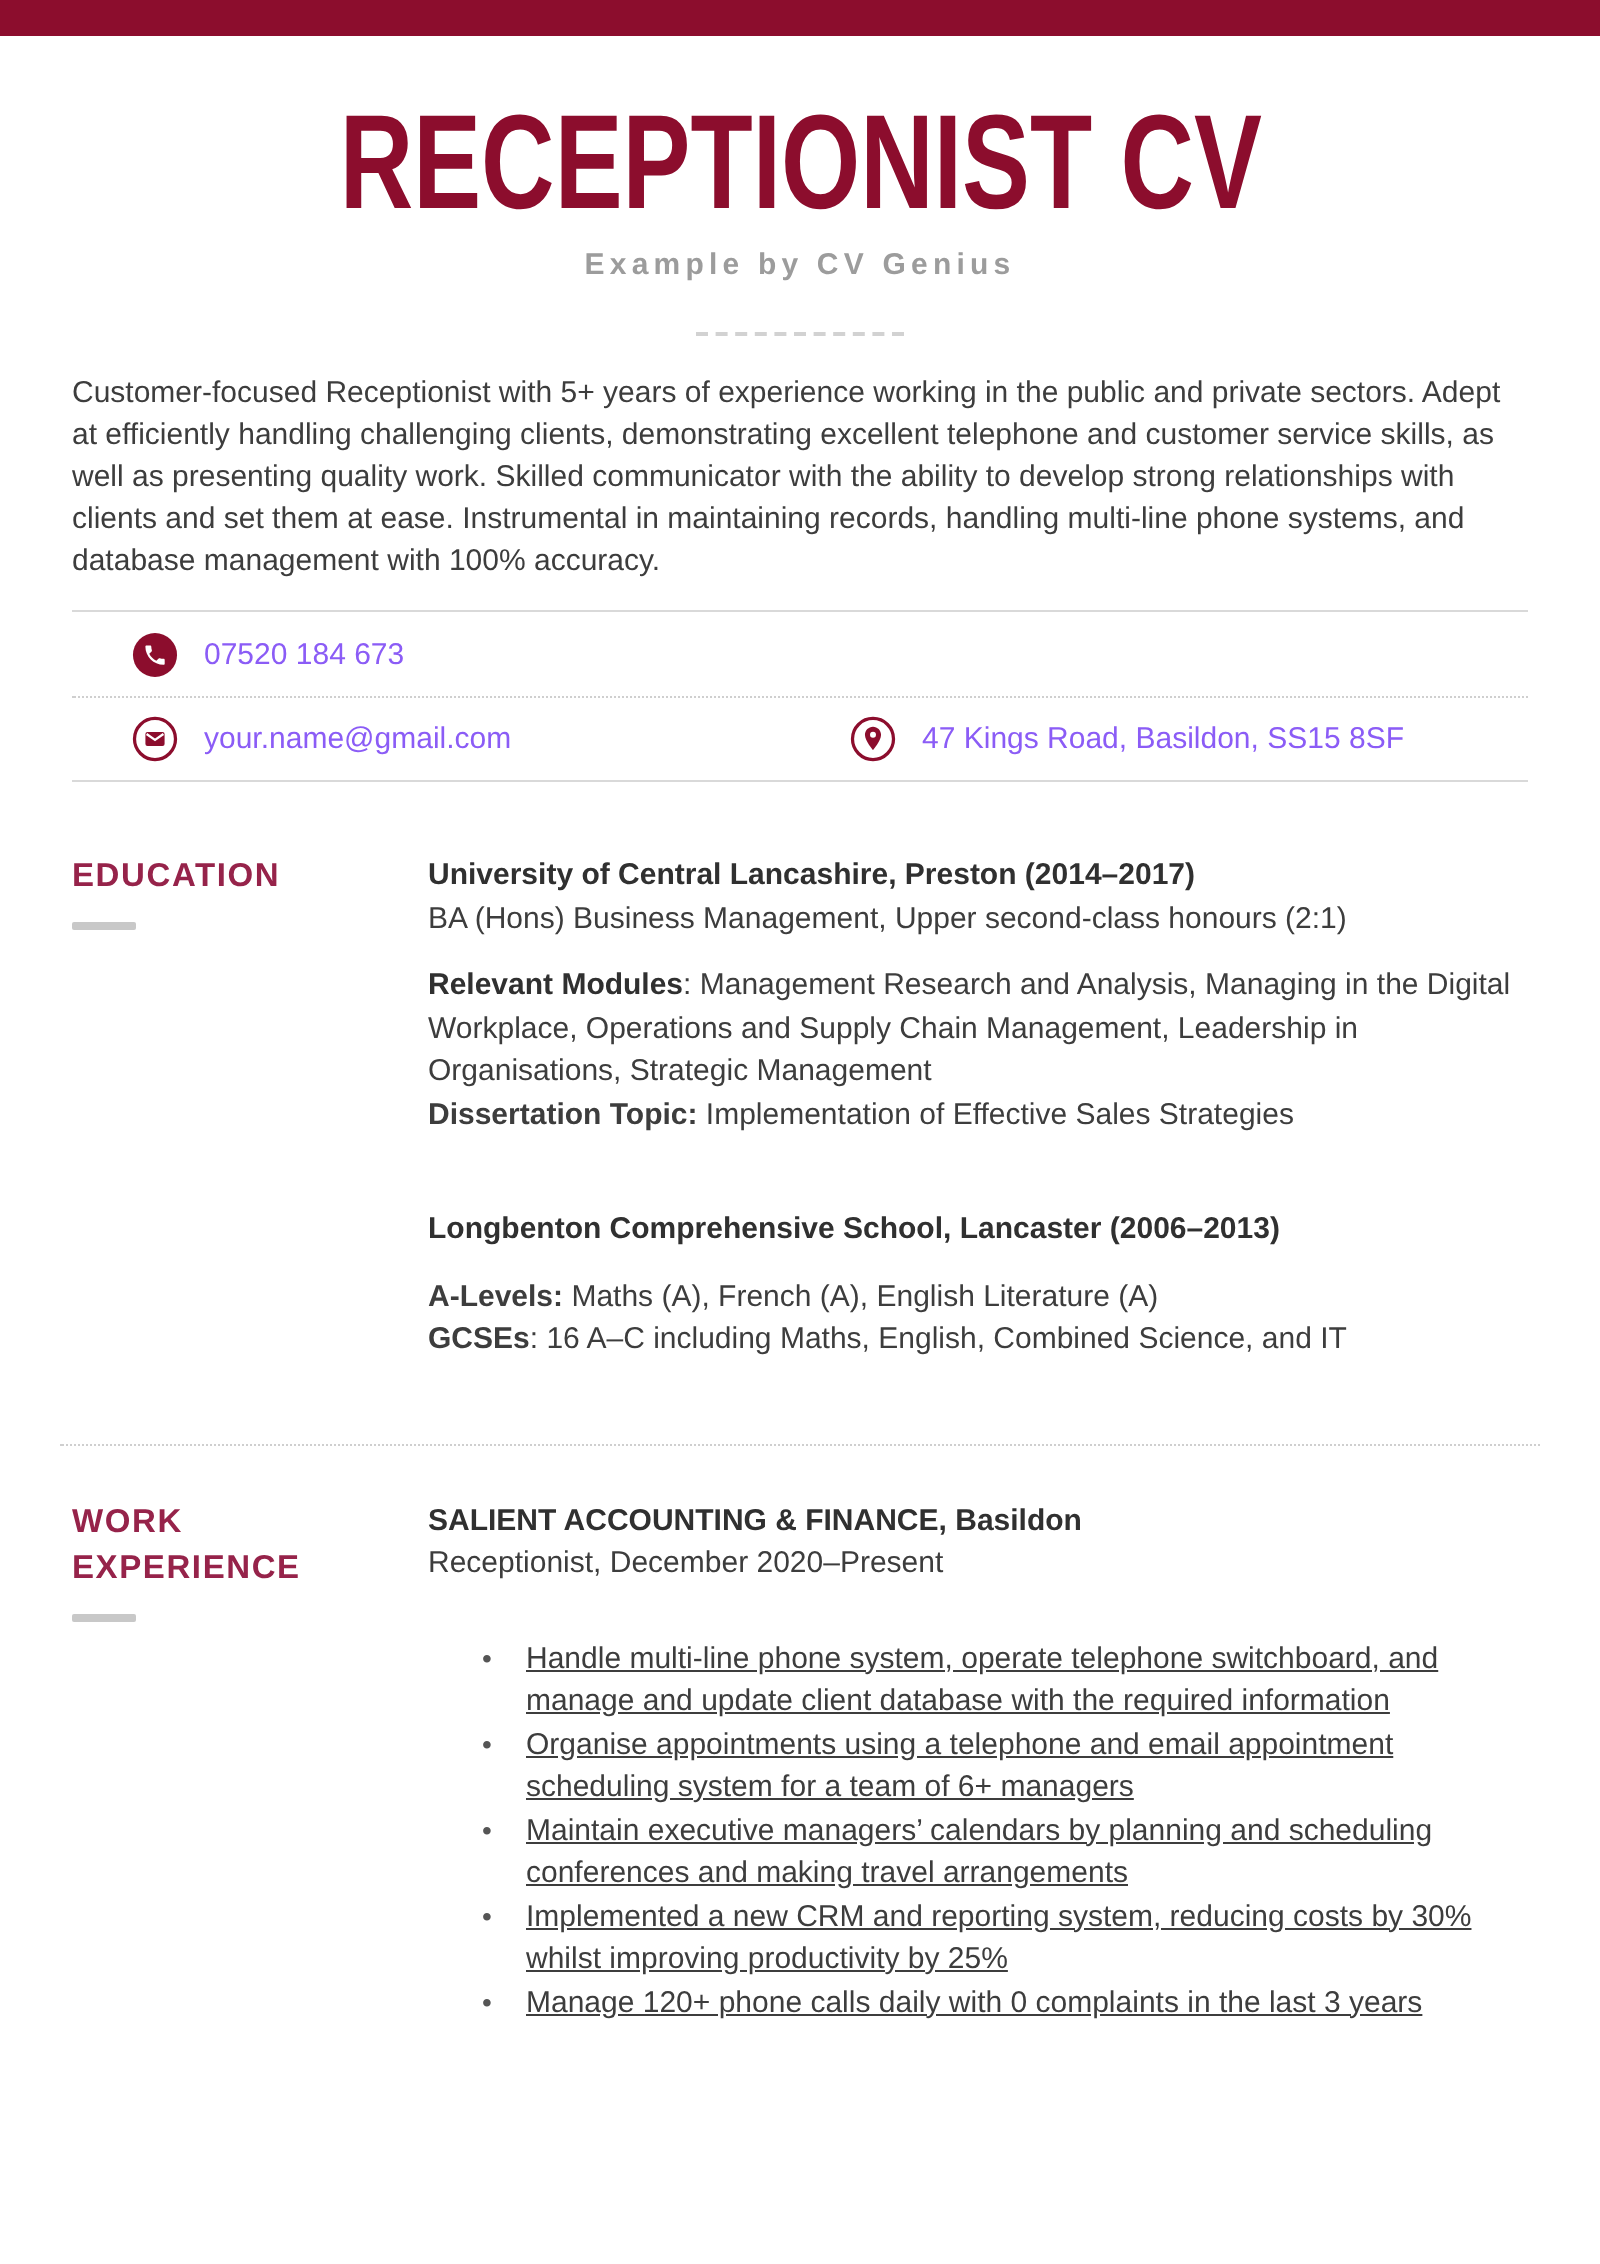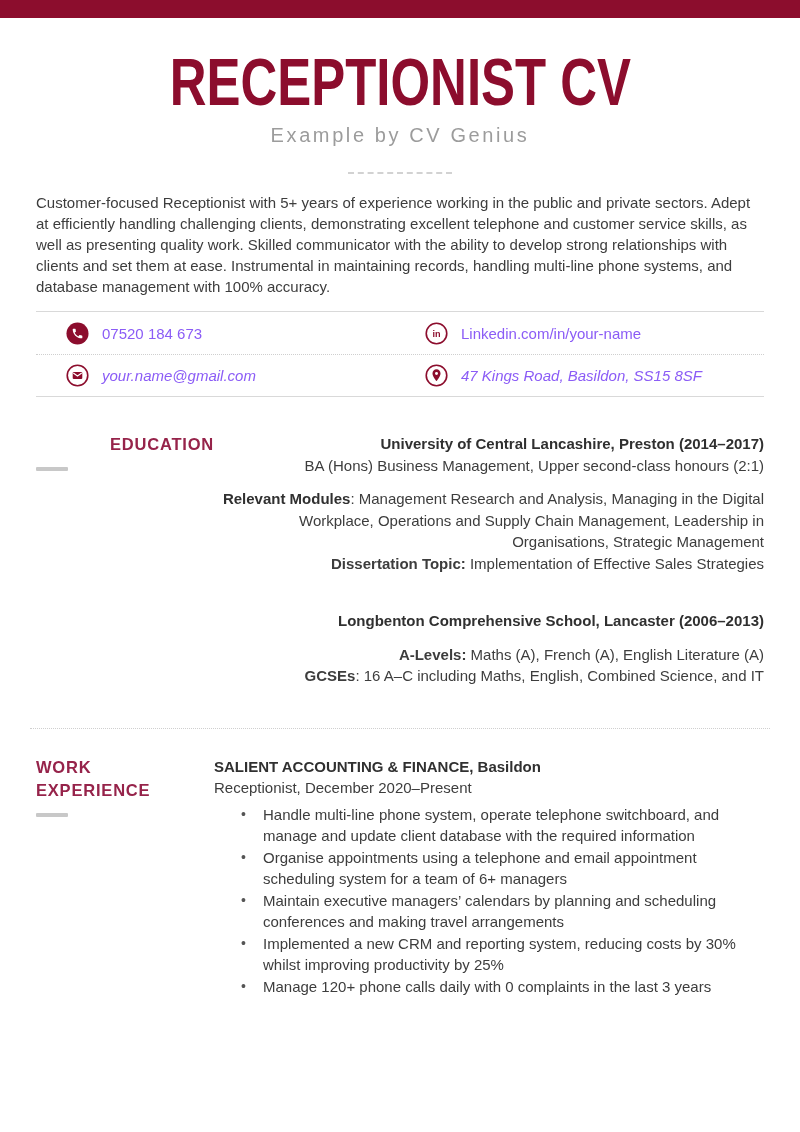--- a/index.html
+++ b/index.html
@@ -22,59 +22,59 @@
   .topbar{height:18px;background:var(--accent);}
   .masthead{text-align:center;}
   .cv-title{
     margin-top:30px;
     font-size:67px;line-height:1;font-weight:bold;color:var(--accent);
     letter-spacing:0px;white-space:nowrap;
     display:inline-block;transform:scaleX(0.76);transform-origin:center;
   }
   .cv-subtitle{
     margin-top:9px;
-    font-size:20px;font-weight:400;color:var(--subtitle-gray);
+    font-size:15px;font-weight:700;color:var(--subtitle-gray);
     letter-spacing:2.6px;
   }
   .title-divider{
     width:104px;height:0;margin:25px auto 0 auto;
     border-top:2px dashed #d2d2d2;
   }
   .summary{
     margin:18px 36px 0 36px;
     font-size:15px;line-height:21px;color:var(--text);
   }
   
   .contact{
     margin:14px 36px 0 36px;
     border-top:1px solid var(--line);
     border-bottom:1px solid var(--line);
   }
   .contact-row{
     display:flex;height:42px;align-items:center;
   }
-  .contact-row + .contact-row{border-top:1px dotted #cfcfcf;font-style:italic;}
+  .contact-row + .contact-row{border-top:1px dotted #cfcfcf;}
   .contact-cell{
     display:flex;align-items:center;gap:13px;
     width:50%;font-size:15px;color:#8b5cf6;
   }
   .contact-cell.c1{padding-left:30px;}
   .contact-cell.c2{padding-left:25px;}
   .cicon{width:23px;height:23px;flex:0 0 23px;display:block;}
   .icn-fill{fill:var(--accent);}
   .icn-stroke{fill:none;stroke:var(--accent);stroke-width:1.7;}
   .icn-white{fill:#fff;}
   .icn-white-stroke{fill:none;stroke:#fff;stroke-width:1.2;}
   .icn-text{fill:var(--accent);font-family:"Liberation Sans",sans-serif;font-weight:bold;font-size:9.5px;}
   
   .section{
     display:grid;grid-template-columns:178px 1fr;
     margin:0 36px;
   }
-  .section.education{margin-top:36px;text-align:right;}
+  .section.education{margin-top:36px;}
   .section.work{margin-top:27px;}
   .side-heading{
     font-size:16.5px;line-height:23px;font-weight:600;
     letter-spacing:0.8px;color:var(--heading);
   }
   .side-bar{
     width:32px;height:4px;background:var(--bar-gray);
     margin-top:11px;border-radius:1px;
   }
   .entry-title{
@@ -82,21 +82,21 @@
   }
   .entry-sub{font-size:15px;line-height:21.5px;color:var(--text);}
   .para{margin-top:12px;font-size:15px;line-height:21.5px;color:var(--text);}
   .para b,.entry-title b{color:var(--bold-text);margin-top:16px;}
   .school-block{margin-top:36px;}
   .levels-block{margin-top:12px;}
   .section-divider{
     margin:41px 30px 0 30px;
     border-top:1px dotted #cfcfcf;height:0;
   }
-  .bullets{margin-top:5px;list-style:none;}
+  .bullets{margin-top:26px;list-style:none;text-decoration:underline;}
   .bullets li{
     position:relative;padding-left:49px;
     font-size:15px;line-height:21.5px;color:var(--text);
   }
   .bullets li::before{
     content:"\2022";
     position:absolute;left:27px;top:0;
     color:#555;font-size:14px;
   }
 </style>
@@ -114,27 +114,20 @@
 <p class="summary">Customer-focused Receptionist with 5+ years of experience working in the public and private sectors. Adept at efficiently handling challenging clients, demonstrating excellent telephone and customer service skills, as well as presenting quality work. Skilled communicator with the ability to develop strong relationships with clients and set them at ease. Instrumental in maintaining records, handling multi-line phone systems, and database management with 100% accuracy.</p>
 
 <div class="contact">
   <div class="contact-row">
     <div class="contact-cell c1">
       <svg class="cicon" viewBox="0 0 24 24">
         <circle class="icn-fill" cx="12" cy="12" r="11.5"></circle>
         <path class="icn-white" transform="translate(5.3,5.3) scale(0.56)" d="M6.62 10.79c1.44 2.83 3.76 5.14 6.59 6.59l2.2-2.2c.27-.27.67-.36 1.02-.24 1.12.37 2.33.57 3.57.57.55 0 1 .45 1 1V20c0 .55-.45 1-1 1-9.39 0-17-7.61-17-17 0-.55.45-1 1-1h3.5c.55 0 1 .45 1 1 0 1.25.2 2.45.57 3.57.11.35.03.74-.25 1.02l-2.2 2.2z"></path>
       </svg>
       <span>07520 184 673</span>
-    </div>
-    <div class="contact-cell c2">
-      <svg class="cicon" viewBox="0 0 24 24">
-        <circle class="icn-stroke" cx="12" cy="12" r="10.7"></circle>
-        <text class="icn-text" x="12" y="15.4" text-anchor="middle">in</text>
-      </svg>
-      <span>Linkedin.com/in/your-name</span>
     </div>
   </div>
   <div class="contact-row">
     <div class="contact-cell c1">
       <svg class="cicon" viewBox="0 0 24 24">
         <circle class="icn-stroke" cx="12" cy="12" r="10.7"></circle>
         <rect class="icn-fill" x="7" y="8.3" width="10" height="7.4" rx="1.1"></rect>
         <path class="icn-white-stroke" d="M7.6 9.4 L12 12.5 L16.4 9.4"></path>
       </svg>
       <span>your.name@gmail.com</span>

